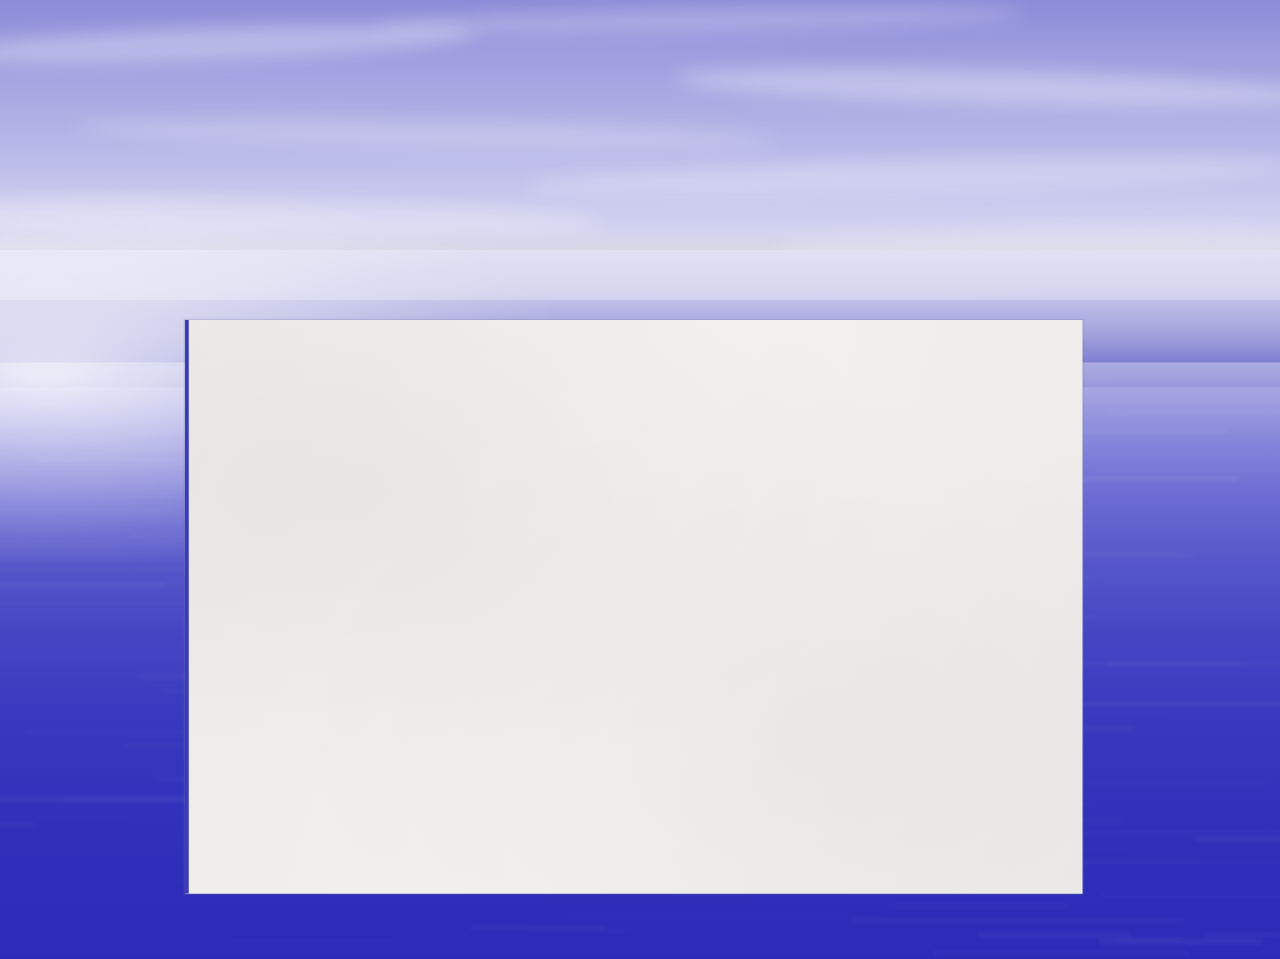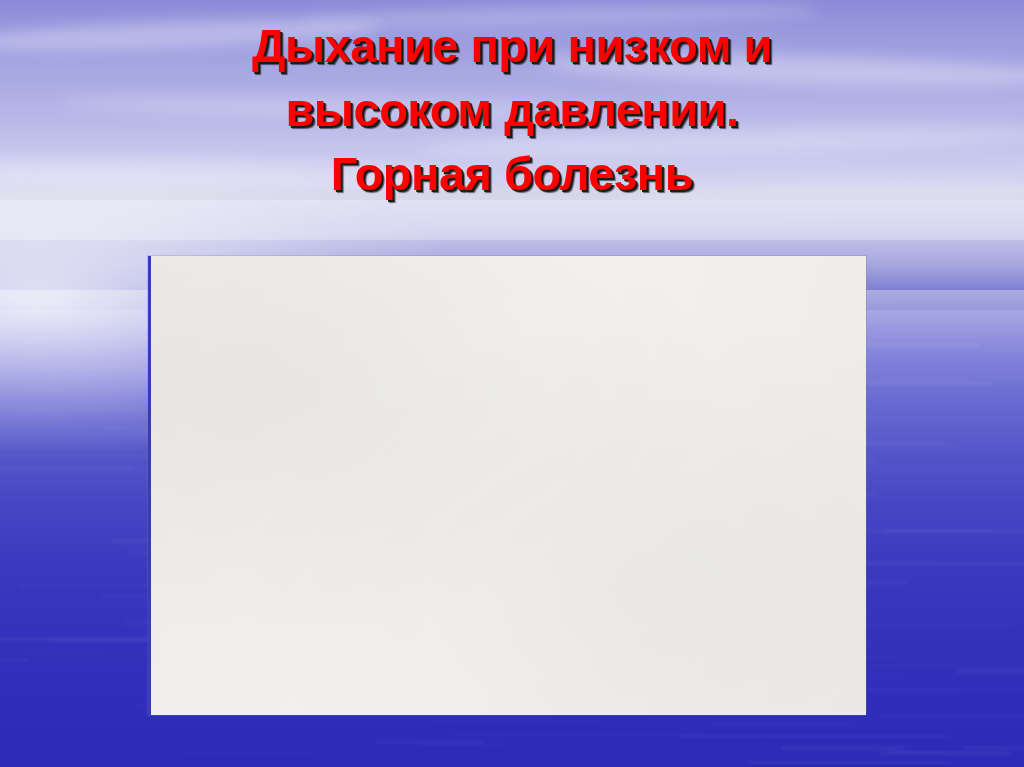--- a/index.html
+++ b/index.html
@@ -315,24 +315,19 @@
       <div class="ripple" style="left:731px;top:530px;width:263px;height:2px;opacity:0.31"></div>
       <div class="ripple" style="left:288px;top:430px;width:113px;height:3px;opacity:0.18"></div>
       <div class="ripple" style="left:453px;top:734px;width:257px;height:1px;opacity:0.27"></div>
       <div class="ripple" style="left:82px;top:343px;width:124px;height:1px;opacity:0.07"></div>
       <div class="ripple" style="left:376px;top:740px;width:109px;height:4px;opacity:0.19"></div>
       <div class="ripple" style="left:806px;top:665px;width:224px;height:3px;opacity:0.12"></div>
       <div class="ripple" style="left:408px;top:537px;width:174px;height:4px;opacity:0.22"></div>
       <div class="ripple" style="left:-15px;top:482px;width:255px;height:3px;opacity:0.07"></div>
     </div>
 
-  <div id="title">
-    <span class="tline">Дыхание при низком и</span>
-    <span class="tline">высоком давлении.</span>
-    <span class="tline">Горная болезнь</span>
-  </div>
 
   <div id="diagram">
 
     <div class="bluebar-left"></div>
 
   </div>
 </div>
 
 </body></html>

